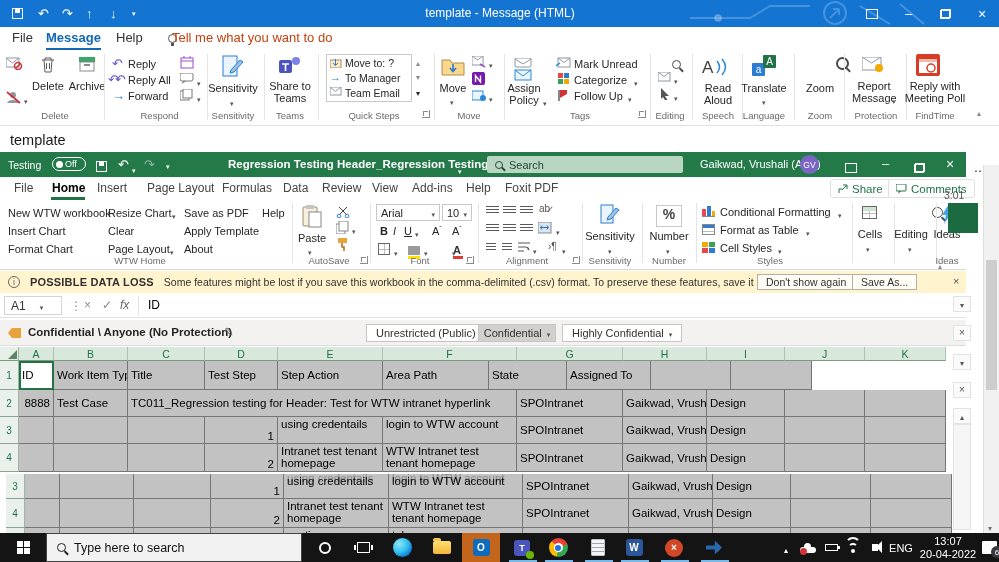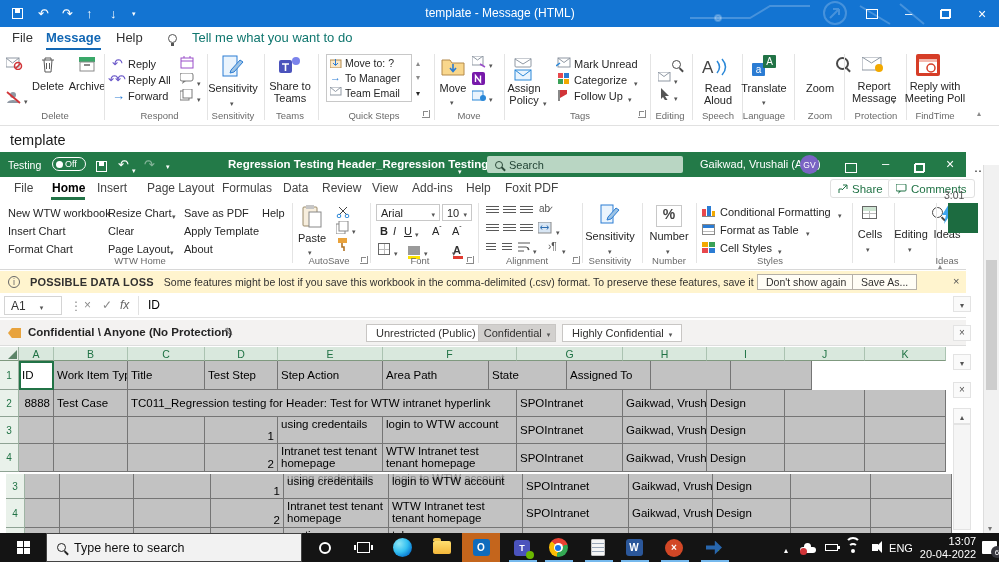--- a/index.html
+++ b/index.html
@@ -144,21 +144,21 @@
 .cloudic i{position:absolute;left:0;bottom:0;width:16px;height:6px;background:#fff;border-radius:3px}
 .cloudic b{position:absolute;left:4px;top:0;width:7px;height:7px;background:#fff;border-radius:50%}
 .cloudic .err{position:absolute;right:-2px;bottom:-2px;width:7px;height:7px;background:#d13438;border-radius:50%}
 .batt{width:13px;height:7px;border:1px solid #fff;position:relative}
 .batt::after{content:"";position:absolute;right:-3px;top:1px;width:2px;height:3px;background:#fff}
 .wifi{position:relative;width:14px;height:10px}
 .wifi i{position:absolute;left:50%;bottom:0;transform:translateX(-50%);border:2px solid transparent;border-top-color:#fff;border-radius:50%}
 .vol{position:relative;width:6px;height:7px;background:#fff}
 .vol::after{content:"";position:absolute;left:4px;top:-3px;border-top:6px solid transparent;border-bottom:6px solid transparent;border-right:6px solid #fff}
 .trtxt{font-size:11px;color:#fff}
-.clock{font-size:11px;line-height:13px;text-align:right;color:#fff}
+.clock{font-size:11px;line-height:13px;text-align:center;color:#fff}
 .notif{position:relative;width:15px;height:13px;background:#fff;border-radius:1px}
 .notif .bdg{position:absolute;right:-6px;bottom:-4px;width:12px;height:12px;border-radius:50%;background:#38383f;color:#fff;font-size:8px;display:flex;align-items:center;justify-content:center}
 .gquiet{color:#8a8a8a}
 svg{display:block}
 </style>
 </head>
 <body>
 
 <div id="root">
 
@@ -189,21 +189,21 @@
         <span class="wrest"></span>
       </span>
     <span class="qat wglyph i-close" style="left:978px"></span>
   </div>
 
   <div id="olmenu">
     <span class="mtab" style="left:12px">File</span>
     <span class="mtab" style="left:46px;font-weight:bold;color:#1267b4;border-bottom:2.5px solid #1267b4;padding-bottom:3px">Message</span>
     <span class="mtab" style="left:116px">Help</span>
     <span class="mtab bulb" style="left:168px;top:7px"></span>
-    <span class="mtab" style="left:192px;color:#0f766e">Tell me what you want to do</span>
+    <span class="mtab" style="left:172px;color:#c2410c">Tell me what you want to do</span>
   </div>
 
   <div id="olribbon">
     
     <svg class="abs" style="left:6px;top:6px" width="17" height="14">
         <rect x="0" y="2" width="13" height="9" fill="#fff" stroke="#8f98a3"></rect>
         <path d="M0 2l6.5 5L13 2" fill="none" stroke="#8f98a3"></path>
         <circle cx="12" cy="10" r="3.5" fill="none" stroke="#d13438" stroke-width="1.5"></circle>
         <path d="M9.5 12.5l5-5" stroke="#d13438" stroke-width="1.5"></path>
       </svg>

